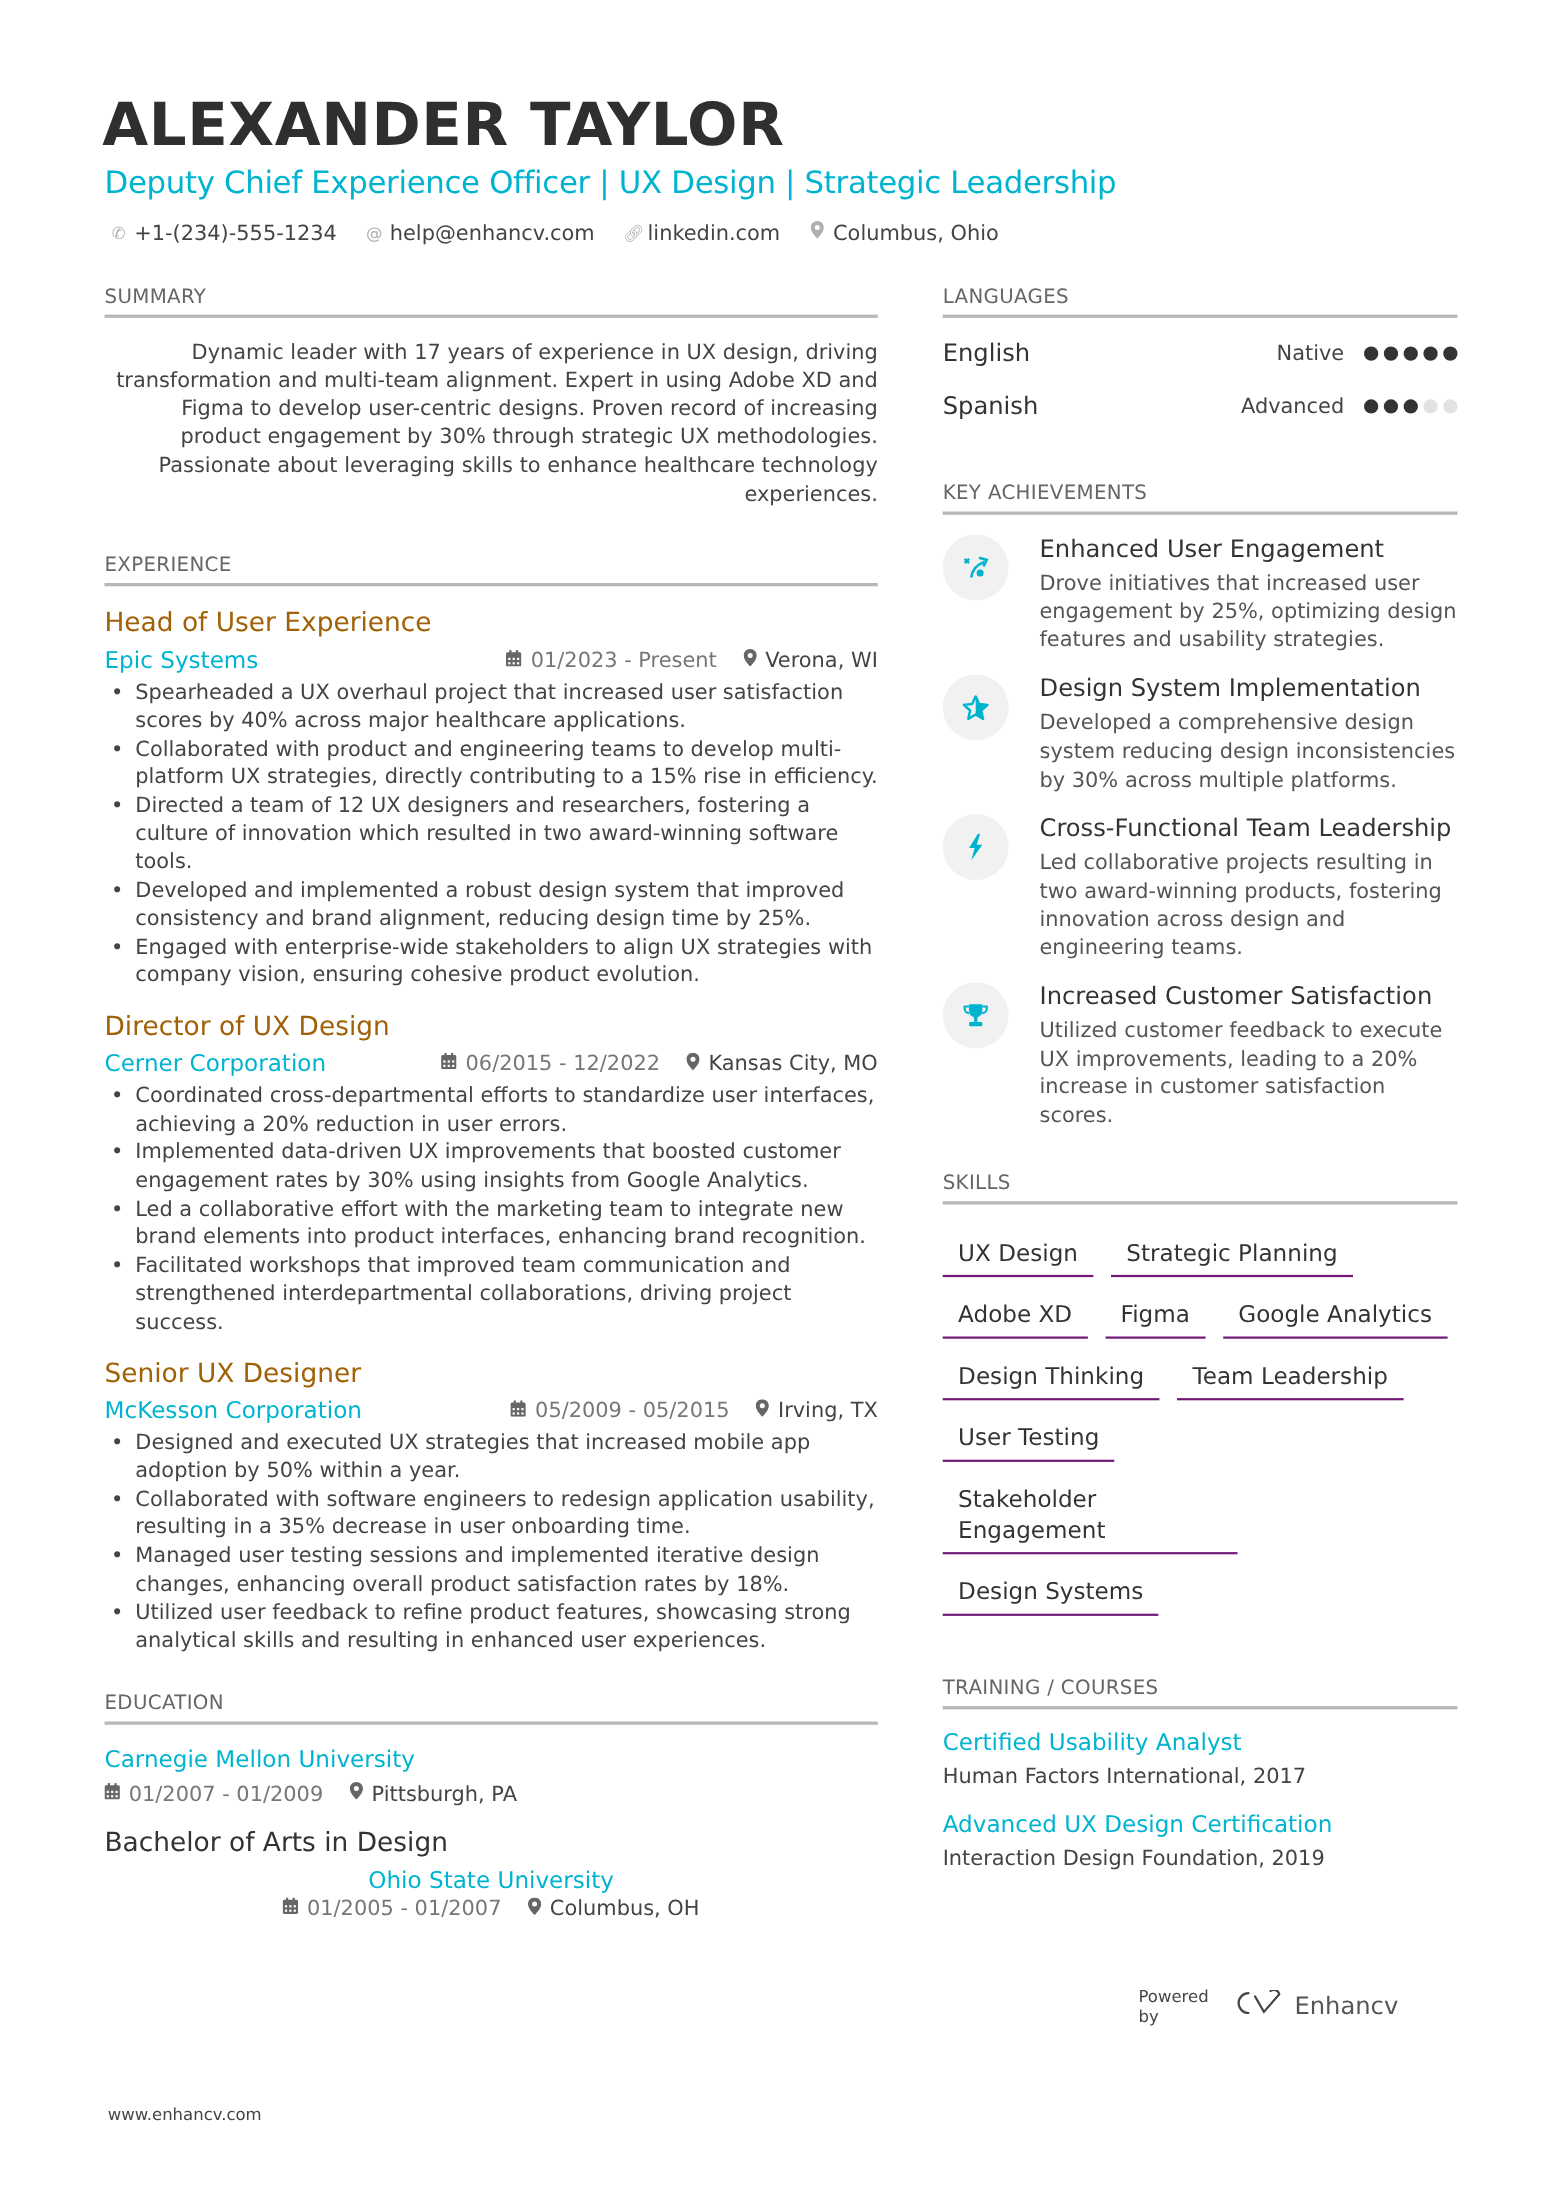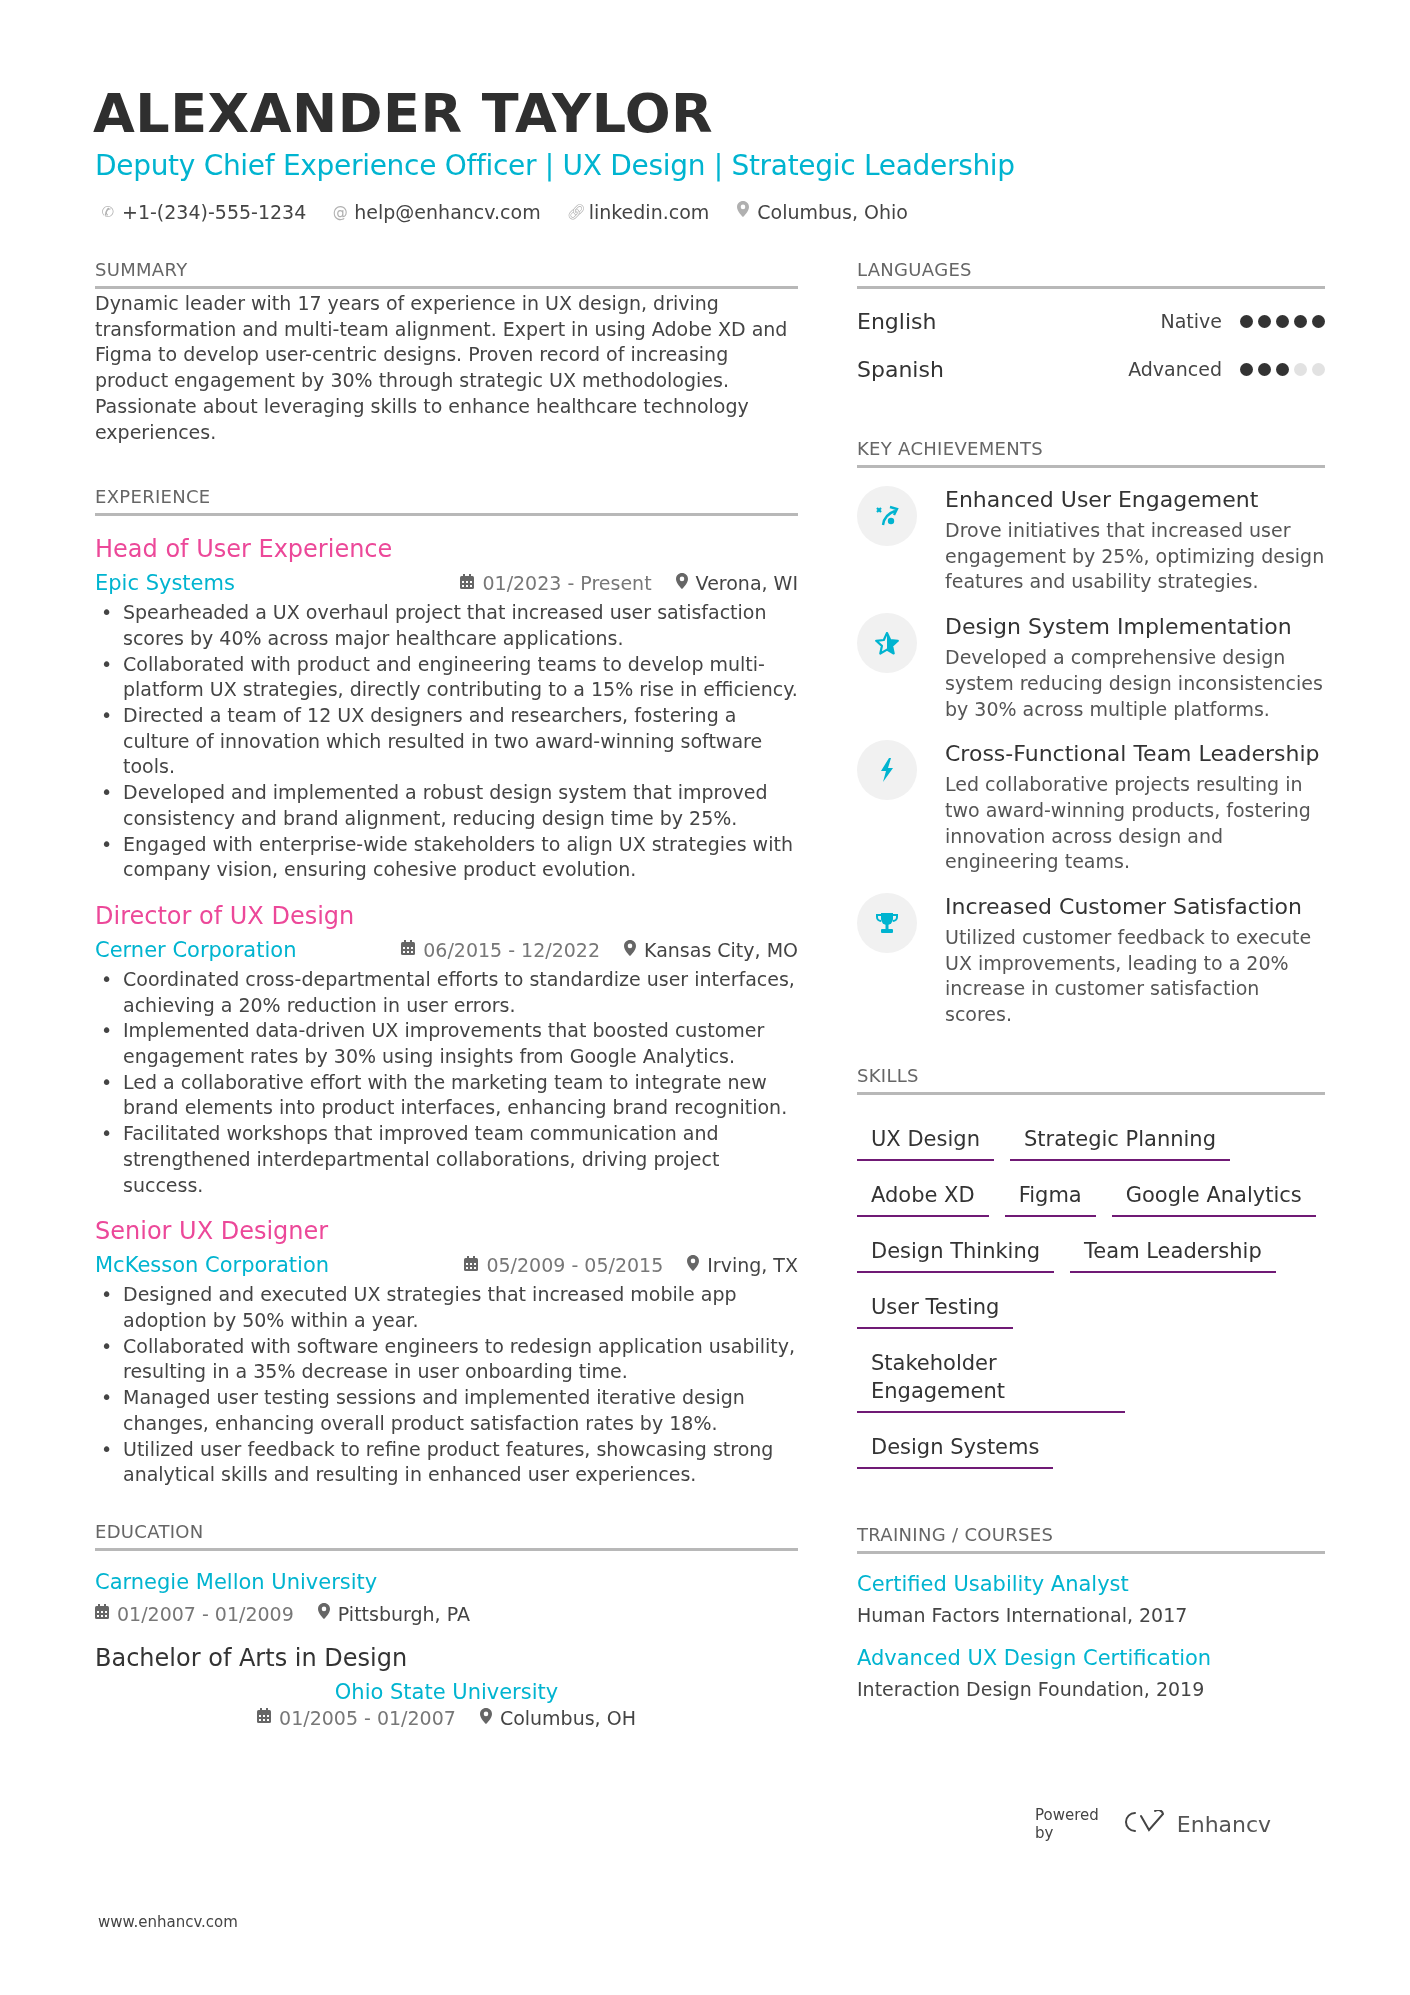--- a/index.html
+++ b/index.html
@@ -12,25 +12,25 @@
   .contact { position: absolute; left: 100px; top: 200px; display: flex; gap: 26px; font-size: 19px; color: #444; line-height: 24px; }
   .contact .item { display: flex; align-items: center; gap: 6px; }
   .contact .ico { color: #b0b0b0; font-size: 15px; display: inline-block; width: 16px; text-align: center; }
 
   .col-left { position: absolute; left: 95px; top: 258px; width: 703px; }
   .col-right { position: absolute; left: 857px; top: 258px; width: 468px; }
 
   .sec-title { font-size: 18px; color: #666; letter-spacing: 0.3px; line-height: 24px; text-transform: uppercase; }
   .sec-rule { height: 3px; background: #b8b8b8; margin-top: 4px; }
 
-  .summary-text { margin-top: 2px; font-size: 19px; line-height: 25.7px; color: #444; }
+  .summary-text { margin-top: 19px; font-size: 19px; line-height: 25.7px; color: #444; text-align: right; }
 
   .exp-sec { margin-top: 40px; }
   .job { margin-top: 18px; }
-  .job-title { font-size: 24px; color: #ec4899; line-height: 30px; }
+  .job-title { font-size: 24px; color: #a16207; line-height: 30px; }
   .job-meta { display: flex; align-items: center; margin-top: 4px; height: 30px; }
   .company { font-size: 21px; color: #00b4d0; flex: 1; white-space: nowrap; }
   .meta-right { display: flex; align-items: center; gap: 24px; font-size: 19px; white-space: nowrap; }
   .meta-item { display: flex; align-items: center; gap: 8px; }
   .date { color: #777; }
   .loc { color: #444; }
   .meta-ico { color: #666; font-size: 15px; }
   .bullets { list-style: none; margin-top: 2px; }
   .bullets li { position: relative; padding-left: 28px; font-size: 19px; line-height: 25.7px; color: #444; }
   .bullets li::before { content: "•"; position: absolute; left: 6px; top: 0; color: #444; }

